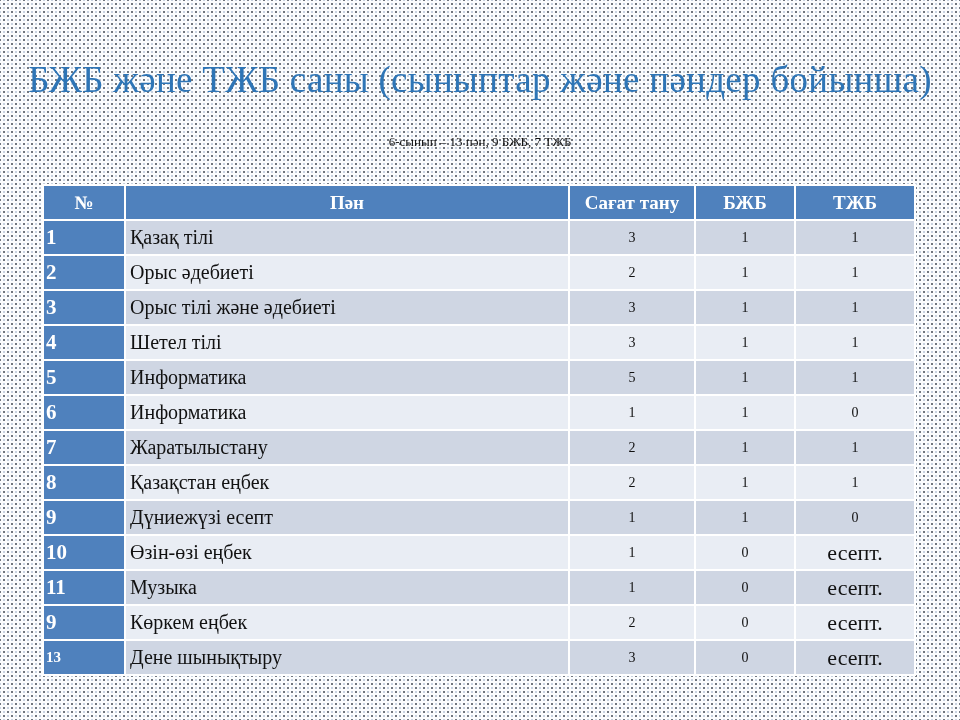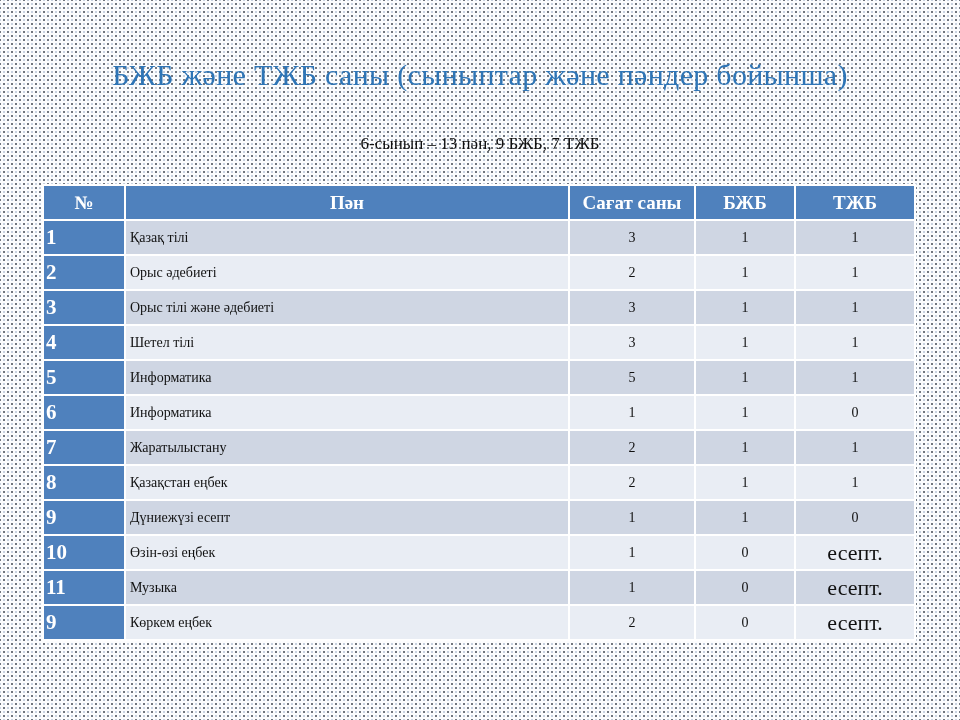--- a/index.html
+++ b/index.html
@@ -19,26 +19,26 @@
       radial-gradient(circle,var(--dot-dark) 0.9px,transparent 1.2px),
       radial-gradient(circle,var(--dot-dark) 0.9px,transparent 1.2px),
       radial-gradient(circle,var(--dot-light) 0.8px,transparent 1.1px),
       radial-gradient(circle,var(--dot-light) 0.8px,transparent 1.1px);
     background-size:8px 8px,8px 8px,8px 8px,8px 8px;
     background-position:0 0,4px 4px,4px 0,0 4px;
   }
   .title{
     position:absolute;top:58px;left:0;width:100%;
     margin:0;text-align:center;
-    font-size:30px;font-weight:400;color:var(--title-text);
+    font-size:37px;font-weight:400;color:var(--title-text);
     letter-spacing:0.3px;white-space:nowrap;
   }
   .subtitle{
     position:absolute;top:134px;left:0;width:100%;
-    text-align:center;font-size:17px;color:var(--body-text);
+    text-align:center;font-size:13px;color:var(--body-text);
     white-space:nowrap;
   }
   table.subjects{
     position:absolute;left:42px;top:184px;width:874px;
     border-collapse:separate;border-spacing:2px;
     table-layout:fixed;background:#ffffff;
   }
   table.subjects th, table.subjects td{
     height:33px;padding:0;vertical-align:middle;
     overflow:hidden;white-space:nowrap;
@@ -48,21 +48,21 @@
     font-size:19px;font-weight:bold;text-align:center;
   }
   tbody tr:nth-child(odd) td{background:var(--row-odd-bg);}
   tbody tr:nth-child(even) td{background:var(--row-even-bg);}
   tbody td.no{
     background:var(--header-bg) !important;color:var(--header-text);
     font-size:21px;font-weight:bold;text-align:left;padding-left:2px;
   }
   tbody tr.small-no td.no{font-size:15px;}
   tbody td.subj{
-    color:var(--body-text);font-size:14px;text-align:left;padding-left:4px;
+    color:var(--body-text);font-size:20px;text-align:left;padding-left:4px;
   }
   tbody td.num{
     color:var(--body-text);font-size:14px;text-align:center;
   }
   tbody td.num.esept{font-size:22px;}
 </style>
 </head>
 <body>
 
 <div class="slide">
@@ -74,21 +74,21 @@
       <col style="width:80px">
         <col style="width:442px">
         <col style="width:124px">
         <col style="width:98px">
         <col style="width:118px">
     </colgroup>
     <thead>
       <tr>
         <th>№</th>
         <th>Пән</th>
-        <th>Сағат саны</th>
+        <th>Сағат тану</th>
         <th>БЖБ</th>
         <th>ТЖБ</th>
       </tr>
     </thead>
     <tbody>
       <tr>
         <td class="no">1</td>
         <td class="subj">Қазақ тілі</td>
         <td class="num">3</td>
         <td class="num">1</td>
@@ -164,15 +164,22 @@
         <td class="num">0</td>
         <td class="num esept">есепт.</td>
       </tr>
       <tr>
         <td class="no">9</td>
         <td class="subj">Көркем еңбек</td>
         <td class="num">2</td>
         <td class="num">0</td>
         <td class="num esept">есепт.</td>
       </tr>
+      <tr class="small-no">
+        <td class="no">13</td>
+        <td class="subj">Дене шынықтыру</td>
+        <td class="num">3</td>
+        <td class="num">0</td>
+        <td class="num esept">есепт.</td>
+      </tr>
     </tbody>
   </table>
 </div>
 
 </body></html>

